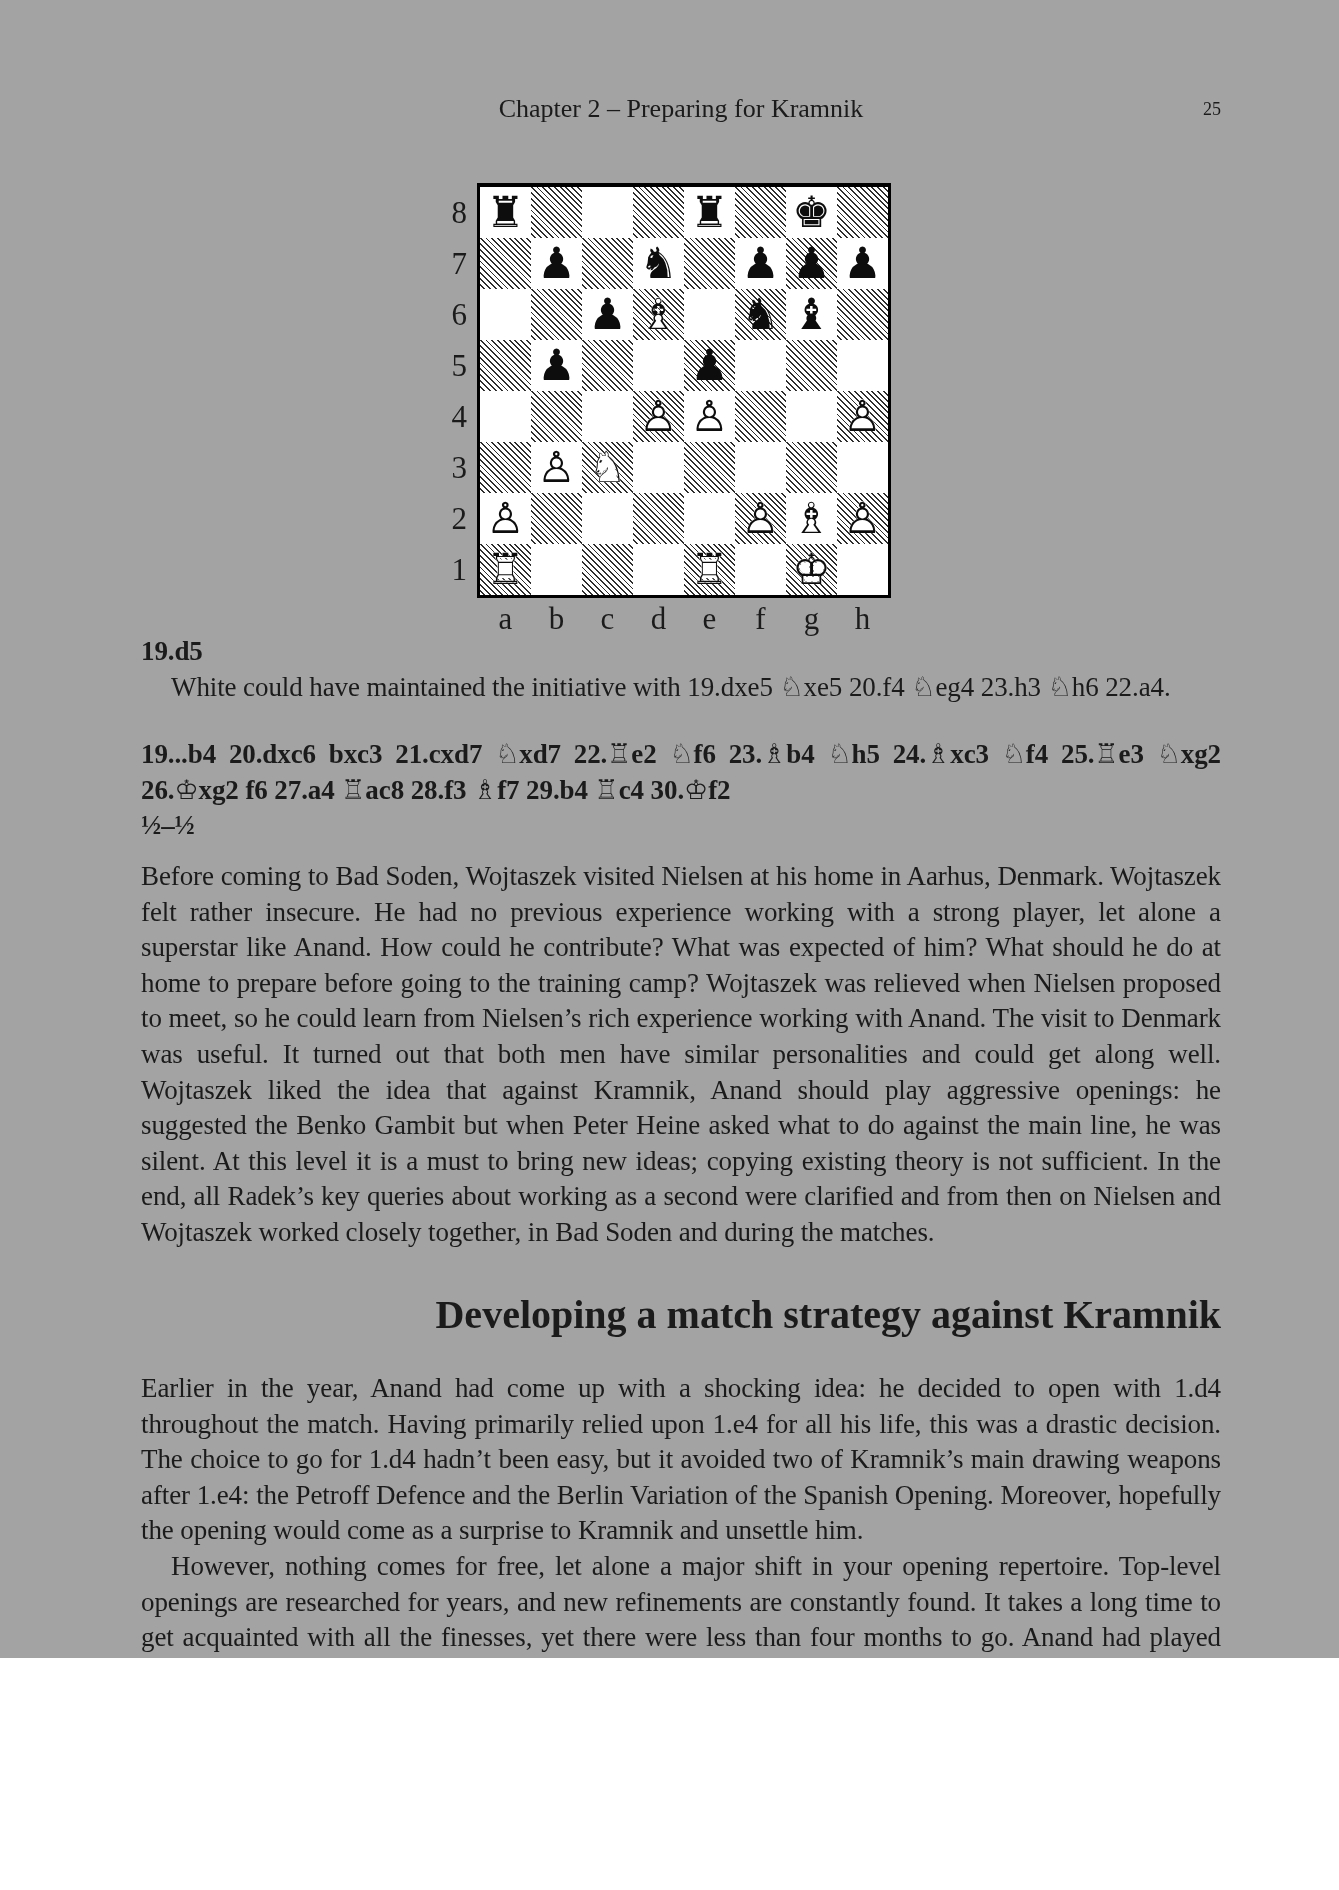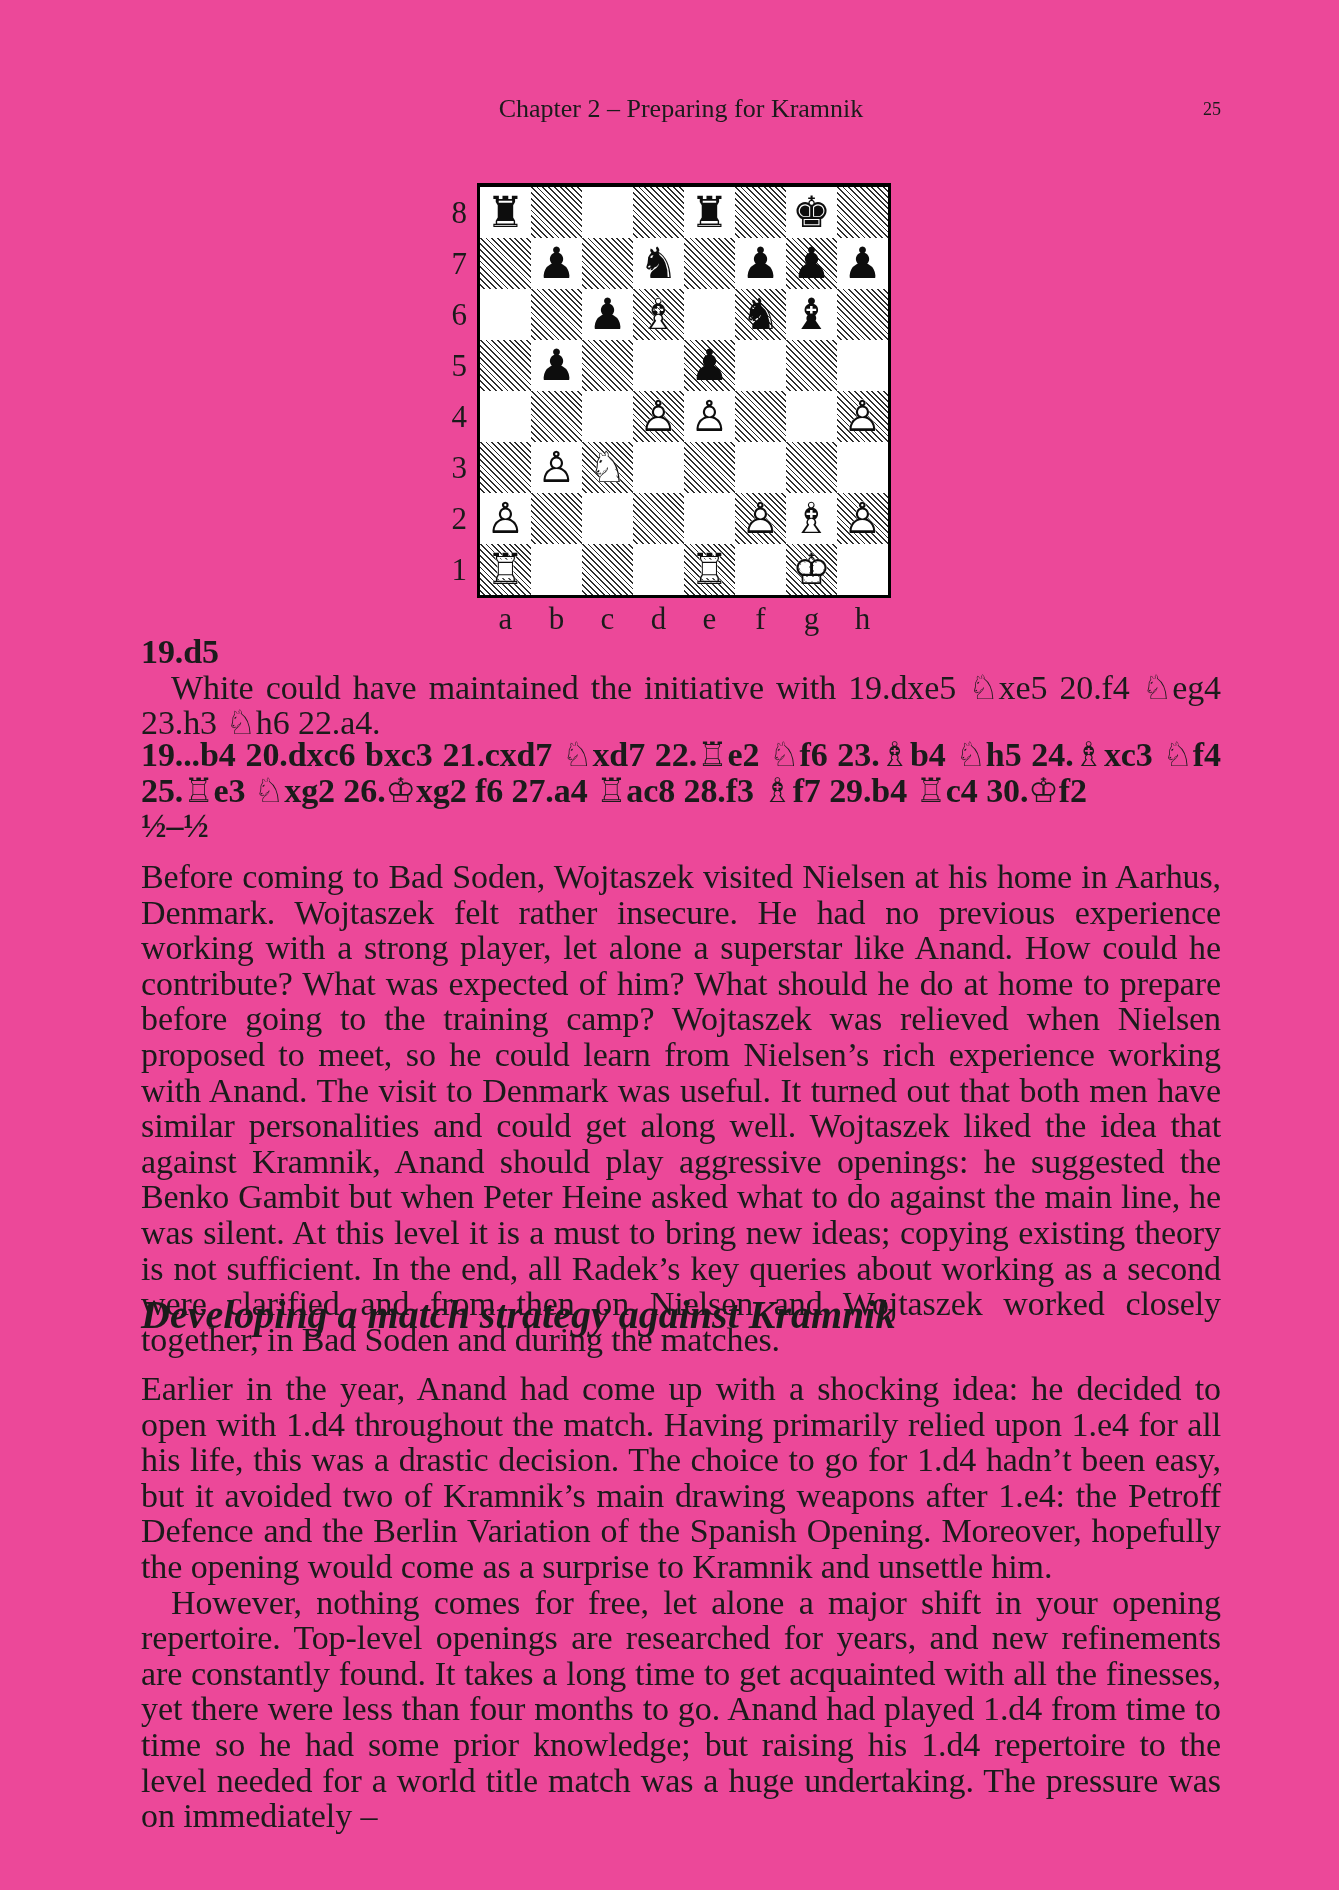--- a/index.html
+++ b/index.html
@@ -1,19 +1,19 @@
 <!DOCTYPE html>
 <html><head>
 <meta charset="utf-8">
 <style>
   html,body{margin:0;padding:0;background:#ffffff;}
   .page{
     position:relative;
-    width:1339px;height:1890px;
-    background:#ec4899;
+    width:1339px;height:1658px;
+    background:#a3a3a3;
     font-family:"Liberation Serif","DejaVu Serif","DejaVu Sans",serif;
     color:#1b1b1b;
     overflow:hidden;
   }
   
   .hdr{position:absolute;left:141px;top:92px;width:1080px;height:34px;}
   .hdr-title{
     position:absolute;left:0;right:0;text-align:center;
     font-size:26px;line-height:34px;
   }
@@ -56,33 +56,33 @@
   .file-labels{
     position:absolute;left:3px;top:419px;width:408px;
     display:grid;grid-template-columns:repeat(8,51px);
   }
   .file-labels div{
     text-align:center;font-size:31px;line-height:34px;
   }
   
   .txt{
     position:absolute;left:141px;width:1080px;
-    font-size:34px;line-height:35.6px;
+    font-size:27px;line-height:35.6px;
     letter-spacing:-0.1px;
   }
   .txt p{margin:0;}
   .just{text-align:justify;}
   .indent{text-indent:30px;}
   .bold{font-weight:bold;}
   .blk-annot{top:634px;}
   .blk-main{top:737px;}
   .blk-par1{top:859px;}
   .blk-heading{
     position:absolute;left:141px;top:1291px;width:1080px;
-    text-align:left;font-size:40px;line-height:48px;font-weight:bold;font-style:italic;
+    text-align:right;font-size:40px;line-height:48px;font-weight:bold;
   }
   .blk-par23{top:1371px;}
 </style>
 </head>
 <body>
 
 <div class="page">
 
   <div class="hdr">
     <div class="hdr-title">Chapter 2 – Preparing for Kramnik</div>

